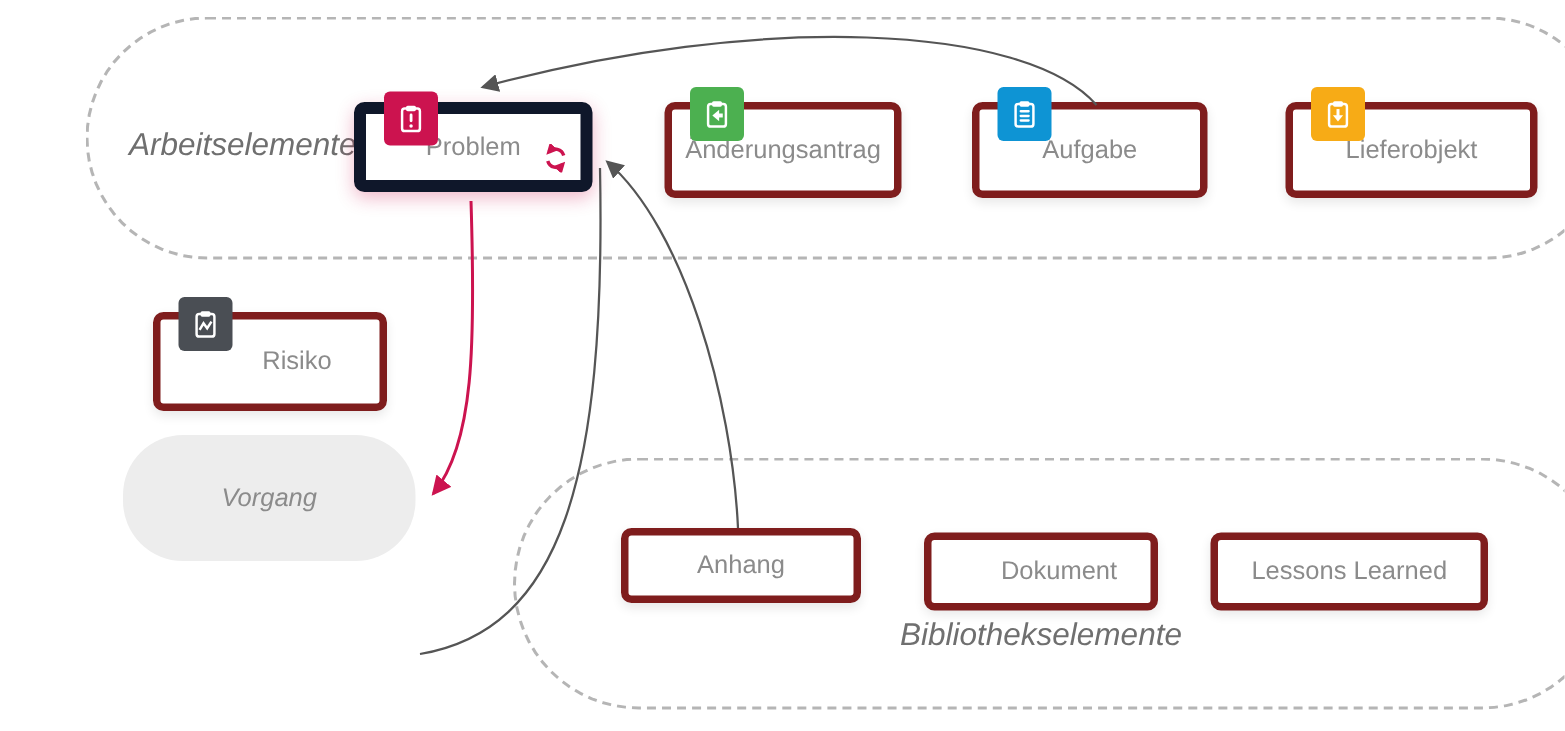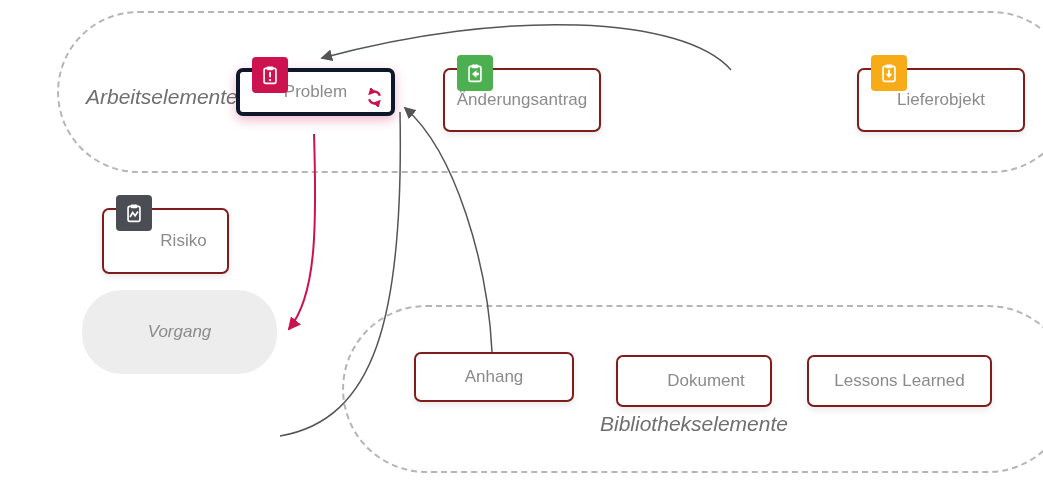--- a/index.html
+++ b/index.html
@@ -10,29 +10,29 @@
   .group-work{left:13px;top:11px;width:1016px;height:162px;}
   .group-library{left:298px;top:305px;width:730px;height:168px;}
   .group-label{position:absolute;font-style:italic;font-size:21px;color:#6f6f6f;white-space:nowrap;z-index:3;}
   .label-work{left:42px;top:85px;}
   .label-library{left:556px;top:412px;}
 
   
   .overlay{position:absolute;left:0;top:0;z-index:20;pointer-events:none;}
 
   
-  .card{position:absolute;background:#fff;border:2px solid #7f1d1d;border-radius:7px;
+  .card{position:absolute;background:#fff;border:5px solid #7f1d1d;border-radius:7px;
         box-shadow:0 3px 7px rgba(0,0,0,.09);display:flex;align-items:center;justify-content:center;
         color:#8b8b8b;font-size:17px;box-sizing:border-box;z-index:10;white-space:nowrap;}
-  .n-problem{left:192px;top:68px;width:159px;height:48px;border:4px solid #0f172a;
+  .n-problem{left:192px;top:68px;width:159px;height:60px;border:8px solid #0f172a;
              box-shadow:0 4px 12px rgba(204,19,79,.30);z-index:11;}
   .n-aenderungsantrag{left:399px;top:68px;width:158px;height:64px;}
   .n-aufgabe{left:604px;top:68px;width:157px;height:64px;}
   .n-lieferobjekt{left:813px;top:68px;width:168px;height:64px;}
-  .n-risiko{left:58px;top:208px;width:127px;height:66px;padding-left:36px;}
+  .n-risiko{left:58px;top:208px;width:156px;height:66px;padding-left:36px;}
   .n-anhang{left:370px;top:352px;width:160px;height:50px;z-index:10;}
   .n-dokument{left:572px;top:355px;width:156px;height:52px;padding-left:24px;}
   .n-lessons{left:763px;top:355px;width:185px;height:52px;}
 
   
   .pill{position:absolute;background:#ededed;border-radius:40px;display:flex;align-items:center;
         justify-content:center;color:#8b8b8b;font-size:17px;z-index:10;white-space:nowrap;}
   .n-vorgang{left:38px;top:290px;width:195px;height:84px;font-style:italic;}
   .n-backlog{left:40px;top:405px;width:197px;height:67px;}
 
@@ -100,20 +100,32 @@
       <svg width="22" height="22" viewBox="0 0 20 20">
         <rect x="7" y="2.2" width="6" height="3.4" rx="1" fill="#fff"></rect>
         <rect x="4.6" y="4" width="10.8" height="13.6" rx="1.6" fill="none" stroke="#fff" stroke-width="1.5"></rect>
         <polygon points="11.3,7.4 7.2,10.9 11.3,14.4" fill="#fff"></polygon>
         <rect x="10.8" y="9.7" width="2.7" height="2.4" fill="#fff"></rect>
       </svg>
     </span>
     <span>Änderungsantrag</span>
   </div>
 
+  <div class="card n-aufgabe">
+    <span class="badge badge-blue">
+      <svg width="22" height="22" viewBox="0 0 20 20">
+        <rect x="7" y="2.2" width="6" height="3.4" rx="1" fill="#fff"></rect>
+        <rect x="4.6" y="4" width="10.8" height="13.6" rx="1.6" fill="none" stroke="#fff" stroke-width="1.5"></rect>
+        <rect x="7" y="7.6" width="6.2" height="1.5" rx="0.7" fill="#fff"></rect>
+        <rect x="7" y="10.4" width="6.2" height="1.5" rx="0.7" fill="#fff"></rect>
+        <rect x="7" y="13.2" width="6.2" height="1.5" rx="0.7" fill="#fff"></rect>
+      </svg>
+    </span>
+    <span>Aufgabe</span>
+  </div>
 
   <div class="card n-lieferobjekt">
     <span class="badge badge-amber">
       <svg width="22" height="22" viewBox="0 0 20 20">
         <rect x="7" y="2.2" width="6" height="3.4" rx="1" fill="#fff"></rect>
         <rect x="4.6" y="4" width="10.8" height="13.6" rx="1.6" fill="none" stroke="#fff" stroke-width="1.5"></rect>
         <rect x="9.1" y="7" width="1.8" height="4.2" fill="#fff"></rect>
         <polygon points="6.9,10.7 13.1,10.7 10,14.6" fill="#fff"></polygon>
       </svg>
     </span>

